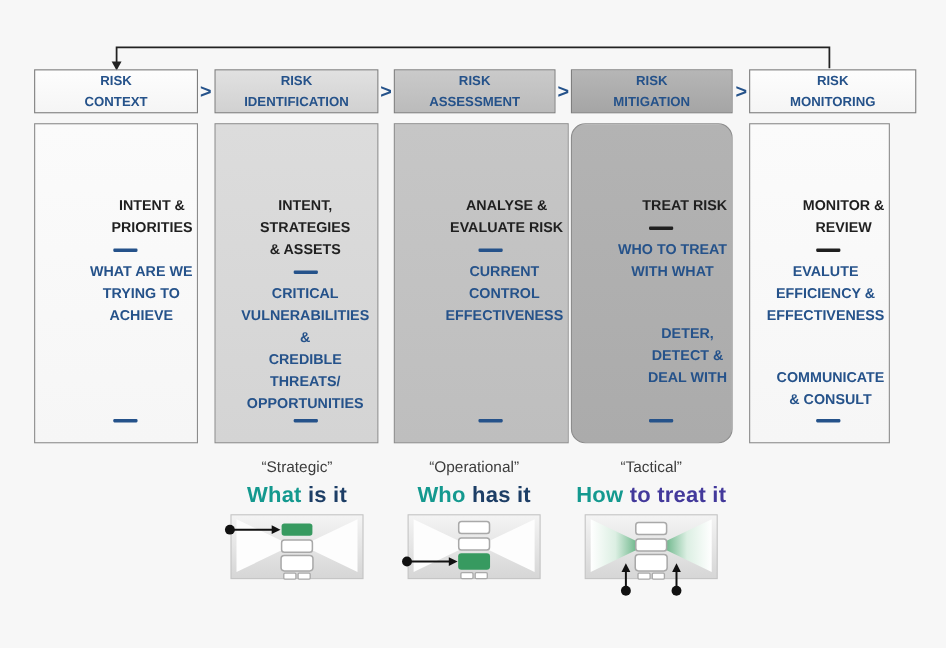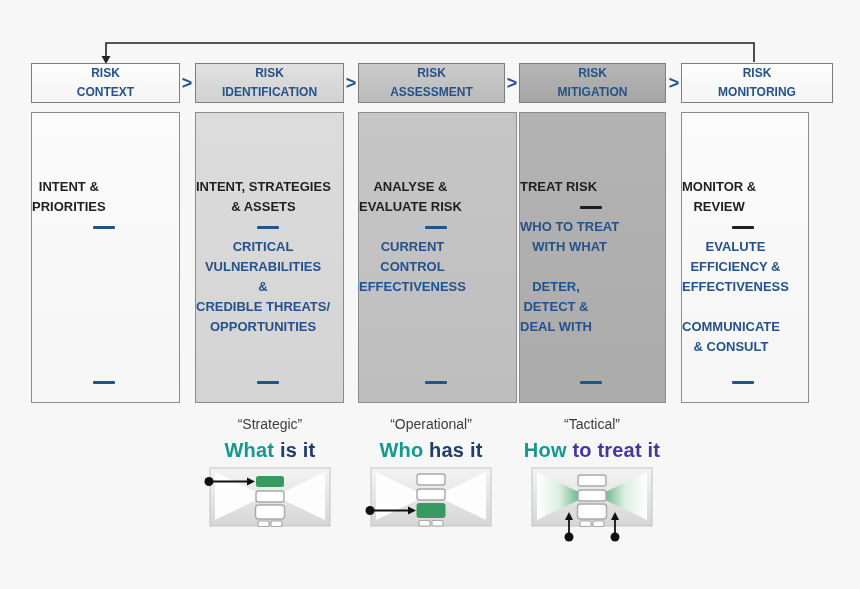--- a/index.html
+++ b/index.html
@@ -23,33 +23,33 @@
   .hbox[data-tone="gray-1"]{background:linear-gradient(180deg,#e1e1e1,#d1d1d1);}
   .hbox[data-tone="gray-2"]{background:linear-gradient(180deg,#cacaca,#bbbbbb);}
   .hbox[data-tone="gray-3"]{background:linear-gradient(180deg,#b6b6b6,#a5a5a5);}
 
   .chev{position:absolute; top:63px; height:40px; width:16px; display:flex;
         align-items:center; justify-content:center; color:var(--navy);
         font-weight:bold; font-size:18px;}
 
   
   .col{position:absolute; top:112px; height:291px; border:1px solid #8c8c8c;
-       display:flex; flex-direction:column; align-items:flex-start;
-       padding:64px 4px 10px 0; text-align:center;
+       display:flex; flex-direction:column; align-items:flex-end;
+       padding:64px 4px 10px 20px; text-align:center;
        font-weight:bold; font-size:13px; line-height:20px;}
   .col[data-tone="white"]{background:linear-gradient(180deg,#fbfbfb,#f6f6f6);}
   .col[data-tone="gray-1"]{background:linear-gradient(180deg,#dcdcdc,#d4d4d4);}
   .col[data-tone="gray-2"]{background:linear-gradient(180deg,#c6c6c6,#bebebe);}
   .col[data-tone="gray-3"]{background:linear-gradient(180deg,#b3b3b3,#ababab);}
 
   .blk{white-space:pre-line;}
   .blk.black{color:var(--ink);}
   .blk.blue{color:var(--navy);}
   .blk:empty{display:none;}
-  .blk.second{margin-top:20px;}
+  .blk.second{margin-top:36px;}
 
   .dash{width:22px; height:3px; margin:9px auto 8px auto; border-radius:1px;}
   .dash[data-color="blue"]{background:var(--navy);}
   .dash[data-color="black"]{background:var(--ink);}
   .dash.bottom{margin-top:auto; margin-bottom:8px; background:var(--navy);}
 
   
   .level{position:absolute; top:416px; width:180px; display:flex;
          flex-direction:column; align-items:center;}
   .quote{font-size:14px; color:var(--quote); font-weight:normal;}
@@ -82,20 +82,23 @@
 
   <span class="chev" style="left:179px;">&gt;</span>
   <span class="chev" style="left:343px;">&gt;</span>
   <span class="chev" style="left:504px;">&gt;</span>
   <span class="chev" style="left:666px;">&gt;</span>
 
   <div class="col" style="left:31px;width:149px;" data-tone="white">
     <div class="blk black">INTENT &amp;
 PRIORITIES</div>
     <div class="dash" data-color="blue"></div>
+    <div class="blk blue">WHAT ARE WE
+TRYING TO
+ACHIEVE</div>
 
     <div class="dash bottom"></div>
   </div>
 
   <div class="col" style="left:195px;width:149px;" data-tone="gray-1">
     <div class="blk black">INTENT, STRATEGIES
 &amp; ASSETS</div>
     <div class="dash" data-color="blue"></div>
     <div class="blk blue">CRITICAL
 VULNERABILITIES
@@ -110,21 +113,21 @@
     <div class="blk black">ANALYSE &amp;
 EVALUATE RISK</div>
     <div class="dash" data-color="blue"></div>
     <div class="blk blue">CURRENT
 CONTROL
 EFFECTIVENESS</div>
 
     <div class="dash bottom"></div>
   </div>
 
-  <div class="col" style="left:519px;width:147px;" data-tone="gray-3">
+  <div class="col" style="left:519px;width:147px;border-radius:13px;" data-tone="gray-3">
     <div class="blk black">TREAT RISK</div>
     <div class="dash" data-color="black"></div>
     <div class="blk blue">WHO TO TREAT
 WITH WHAT</div>
     <div class="blk blue second">DETER,
 DETECT &amp;
 DEAL WITH</div>
     <div class="dash bottom"></div>
   </div>
 

